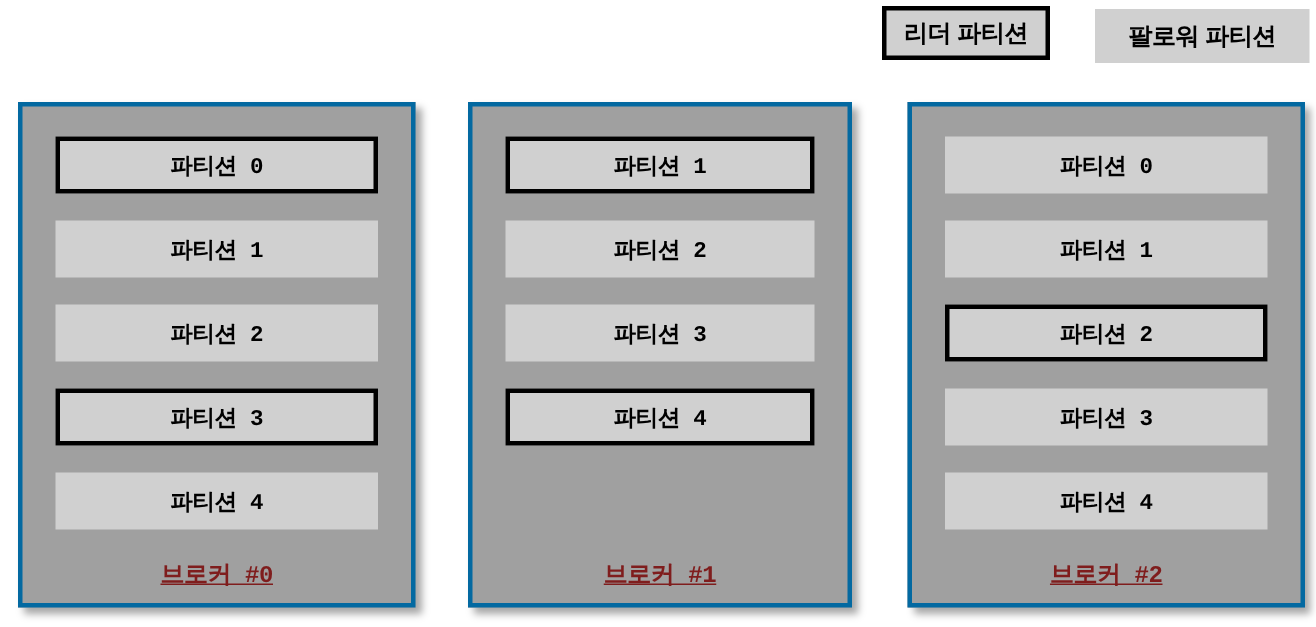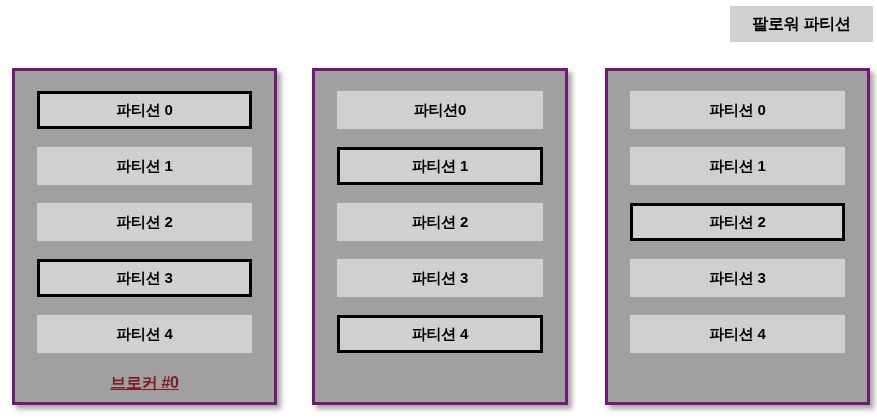--- a/index.html
+++ b/index.html
@@ -50,23 +50,24 @@
     border: none;
   }
 
   
   .broker {
     position: absolute;
     top: 68px;
     width: 265px;
     height: 337px;
     background: #a0a0a0;
-    border: 3px solid #701a75;
+    border: 3px solid #0369a1;
     box-sizing: border-box;
     box-shadow: 4px 4px 5px rgba(0,0,0,0.35);
+    font-family: Liberation Mono, monospace;
   }
   #broker-0 { left: 12px; }
   #broker-1 { left: 312px; width: 256px; }
   #broker-2 { left: 605px; }
 
   .partition-list {
     position: absolute;
     left: 22px;
     right: 22px;
     top: 20px;
@@ -99,20 +100,23 @@
     font-weight: bold;
     color: #7f1d1d;
     text-decoration: underline;
     letter-spacing: -0.3px;
   }
 </style>
 </head>
 <body>
 
 <div id="legend">
+  <div class="legend-chip leader">
+    <span>리더 파티션</span>
+  </div>
   <div class="legend-chip follower">
     <span>팔로워 파티션</span>
   </div>
 </div>
 
 <div class="broker" id="broker-0">
   <div class="partition-list">
       <div class="partition leader">
         <span>파티션 0</span>
       </div>
@@ -127,49 +131,48 @@
       </div>
       <div class="partition">
         <span>파티션 4</span>
       </div>
     </div>
   <div class="broker-label">브로커 #0</div>
 </div>
 
 <div class="broker" id="broker-1">
   <div class="partition-list">
-      <div class="partition">
-        <span>파티션0</span>
-      </div>
       <div class="partition leader">
         <span>파티션 1</span>
       </div>
       <div class="partition">
         <span>파티션 2</span>
       </div>
       <div class="partition">
         <span>파티션 3</span>
       </div>
       <div class="partition leader">
         <span>파티션 4</span>
       </div>
     </div>
+  <div class="broker-label">브로커 #1</div>
 </div>
 
 <div class="broker" id="broker-2">
   <div class="partition-list">
       <div class="partition">
         <span>파티션 0</span>
       </div>
       <div class="partition">
         <span>파티션 1</span>
       </div>
       <div class="partition leader">
         <span>파티션 2</span>
       </div>
       <div class="partition">
         <span>파티션 3</span>
       </div>
       <div class="partition">
         <span>파티션 4</span>
       </div>
     </div>
+  <div class="broker-label">브로커 #2</div>
 </div>
 
 </body></html>

